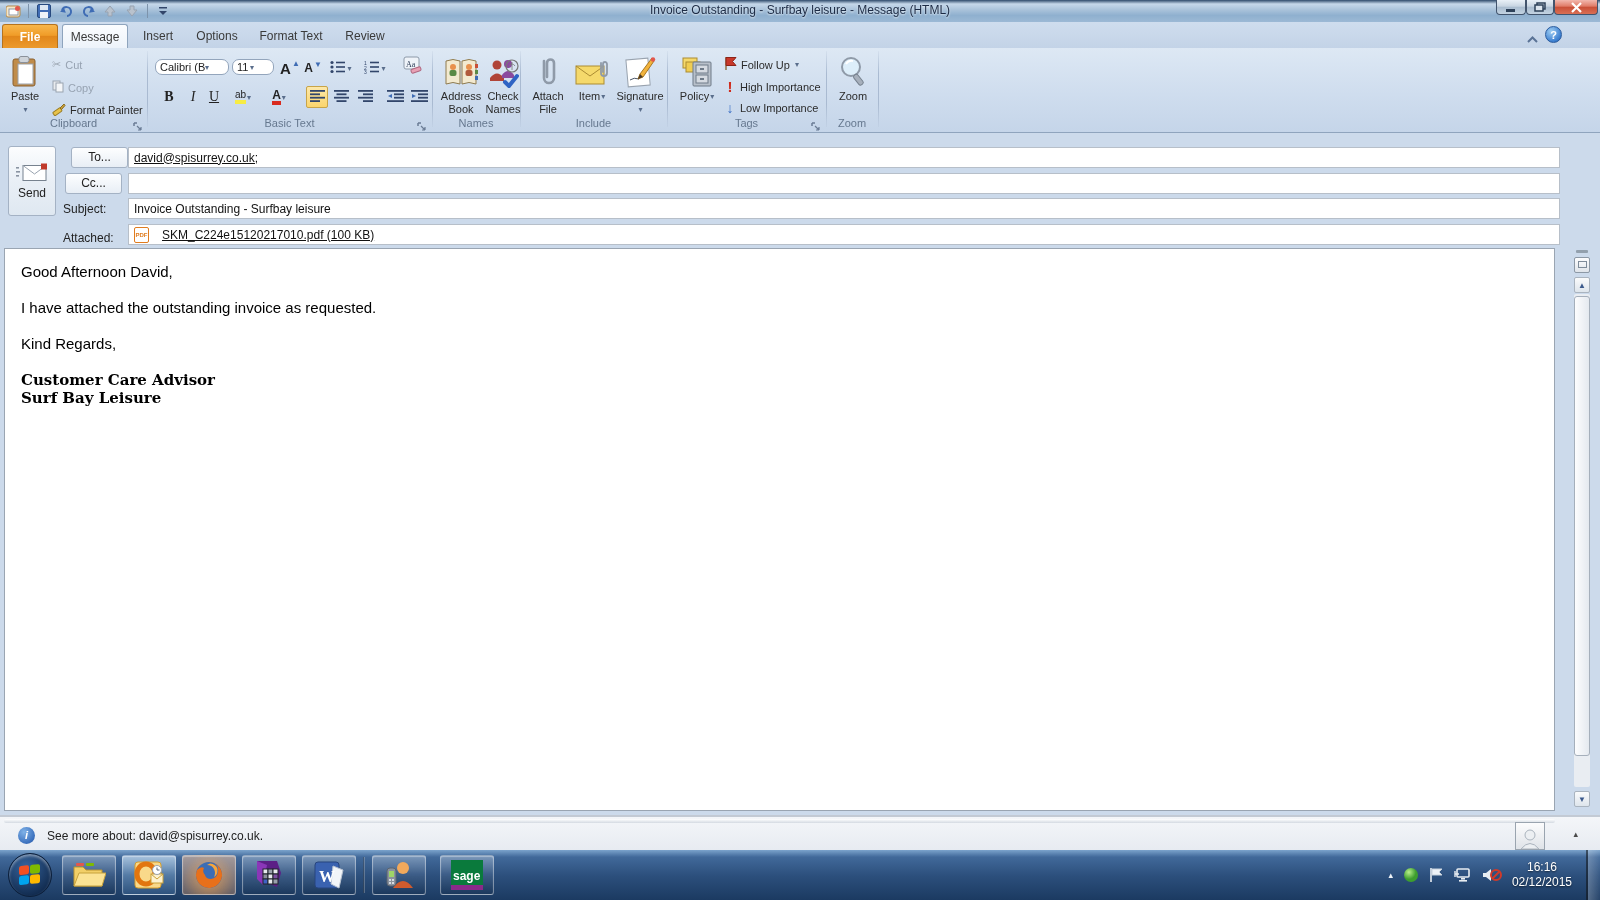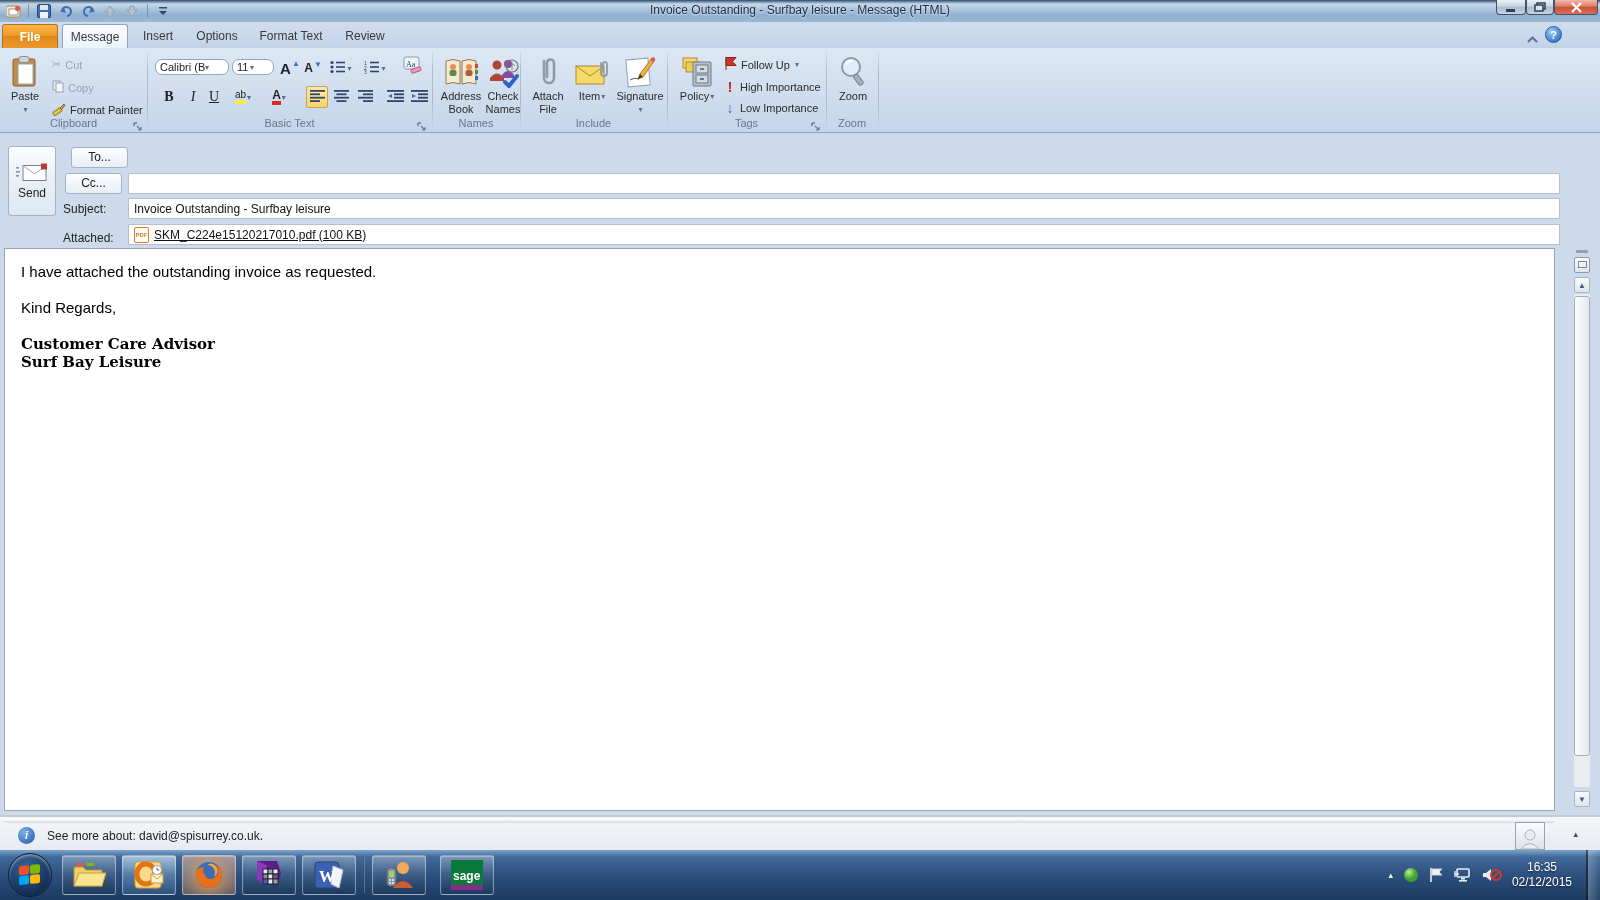--- a/index.html
+++ b/index.html
@@ -542,40 +542,44 @@
             <rect x="1" y="12" width="3" height="1.6" fill="#8a94a2"></rect>
             <rect x="8" y="2.5" width="23" height="15" fill="#fff" stroke="#77828f"></rect>
             <path d="M8 2.5 L19.5 11 L31 2.5" fill="none" stroke="#9aa4b0"></path>
             <rect x="26" y="0.5" width="6" height="6" fill="#c0392b"></rect>
           </svg>
       </span>
       <span>Send</span>
     </div>
 
     <div class="addr-btn" style="top:13px;margin-left:6px;">To...</div>
+    <div class="fld" style="top:13px;">
+      <span class="uline">david@spisurrey.co.uk;</span>
+    </div>
 
     <div class="addr-btn" style="top:39px;">Cc...</div>
     <div class="fld" style="top:39px;">
       <span></span>
     </div>
 
     <div class="fld-label" style="top:68px;">Subject:</div>
     <div class="fld" style="top:64px;">
       <span>Invoice Outstanding - Surfbay leisure</span>
     </div>
 
     <div class="fld-label" style="top:97px;">Attached:</div>
-    <div class="fld" style="top:90px;">
+    <div class="fld" style="top:90px;gap:8px;">
       <span id="pdf-badge">PDF</span>
       <span class="uline">SKM_C224e15120217010.pdf (100 KB)</span>
     </div>
   </div>
 
   <div id="bodyarea">
     <div id="canvas">
+      <p>Good Afternoon David,</p>
       <p>I have attached the outstanding invoice as requested.</p>
       <p>Kind Regards,</p>
       <div id="sigblock">
         <p class="sig">Customer Care Advisor</p>
         <p class="sig">Surf Bay Leisure</p>
       </div>
     </div>
     <div id="scrollcol">
       <div id="split-handle">
           <i></i>
@@ -713,20 +717,20 @@
           </svg>
       </span>
       <span class="tray-ic">
         <svg width="20" height="16" viewBox="0 0 20 16">
             <path d="M1 6 H4 L9 2 V14 L4 10 H1 Z" fill="#e8edf2"></path>
             <circle cx="14" cy="8" r="5" fill="none" stroke="#d03a2a" stroke-width="2"></circle>
             <path d="M10.5 11.5 L17.5 4.5" stroke="#d03a2a" stroke-width="2"></path>
           </svg>
       </span>
       <div id="clock">
-        <div>16:35</div>
+        <div>16:16</div>
         <div>02/12/2015</div>
       </div>
     </div>
     <div id="show-desktop"></div>
   </div>
 
 </div>
 
 </body></html>

